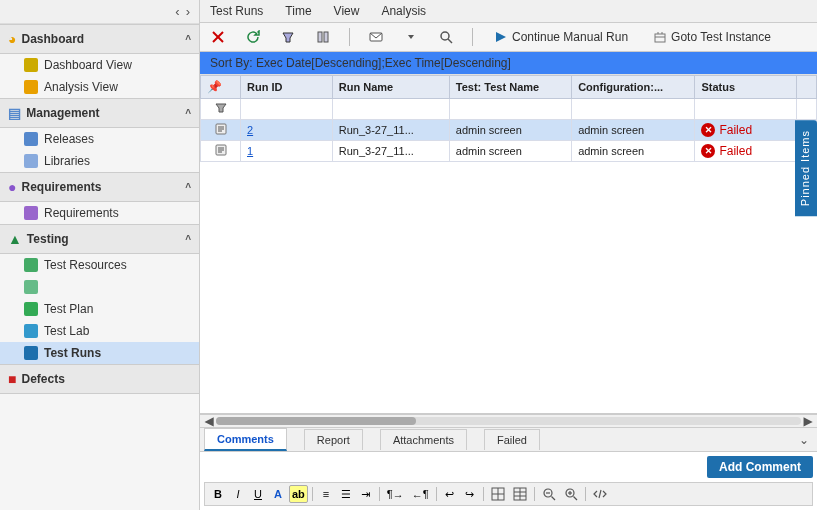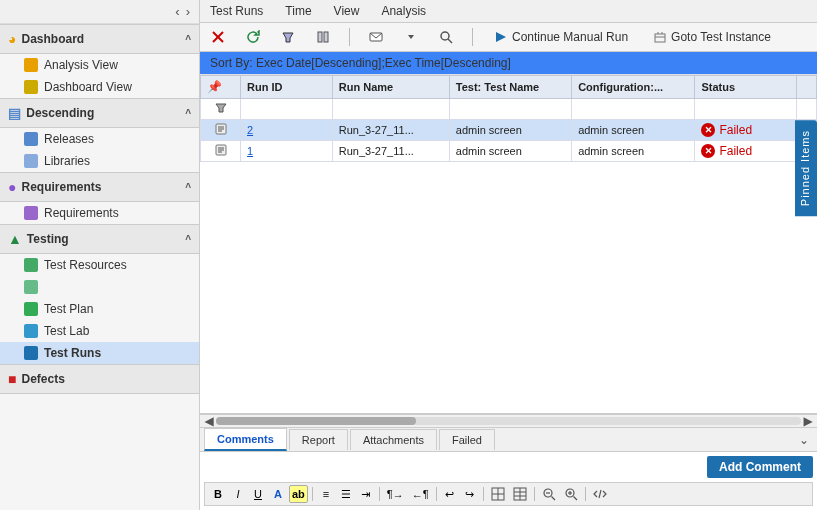--- a/index.html
+++ b/index.html
@@ -263,21 +263,21 @@
     }
     .bottom-tab {
       padding: 4px 12px;
       cursor: pointer;
       border-right: 1px solid #ccc;
       border-top: 1px solid #ccc;
       border-left: 1px solid #ccc;
       background: #f0f0f0;
       color: #333;
       font-size: 11px;
-      margin-right: 2px;
+      margin-right: 17px;
     }
     .bottom-tab.active {
       background: #fff;
       border-bottom: 2px solid #1e6fad;
       color: #1155cc;
       font-weight: bold;
     }
     .tab-collapse-btn {
       margin-left: auto;
       padding: 4px 8px;
@@ -363,32 +363,32 @@
   </div>
 
   <div class="section-header">
     <div class="icon-area">
       <span class="dash-icon">◕</span>
       <span>Dashboard</span>
     </div>
     <span class="collapse-icon">^</span>
   </div>
   <div class="section-item">
+    <span class="item-icon" style="background:#ccaa00;border-radius:2px;width:14px;height:14px;"></span>
+    <span>Dashboard View</span>
+  </div>
+  <div class="section-item">
     <span class="item-icon" style="background:#e8a000;border-radius:2px;width:14px;height:14px;"></span>
     <span>Analysis View</span>
-  </div>
-  <div class="section-item">
-    <span class="item-icon" style="background:#ccaa00;border-radius:2px;width:14px;height:14px;"></span>
-    <span>Dashboard View</span>
   </div>
 
   <div class="section-header">
     <div class="icon-area">
       <span class="mgmt-icon">▤</span>
-      <span>Descending</span>
+      <span>Management</span>
     </div>
     <span class="collapse-icon">^</span>
   </div>
   <div class="section-item">
     <span class="item-icon colored-sq icon-releases"></span>
     <span>Releases</span>
   </div>
   <div class="section-item">
     <span class="item-icon colored-sq icon-libraries"></span>
     <span>Libraries</span>

